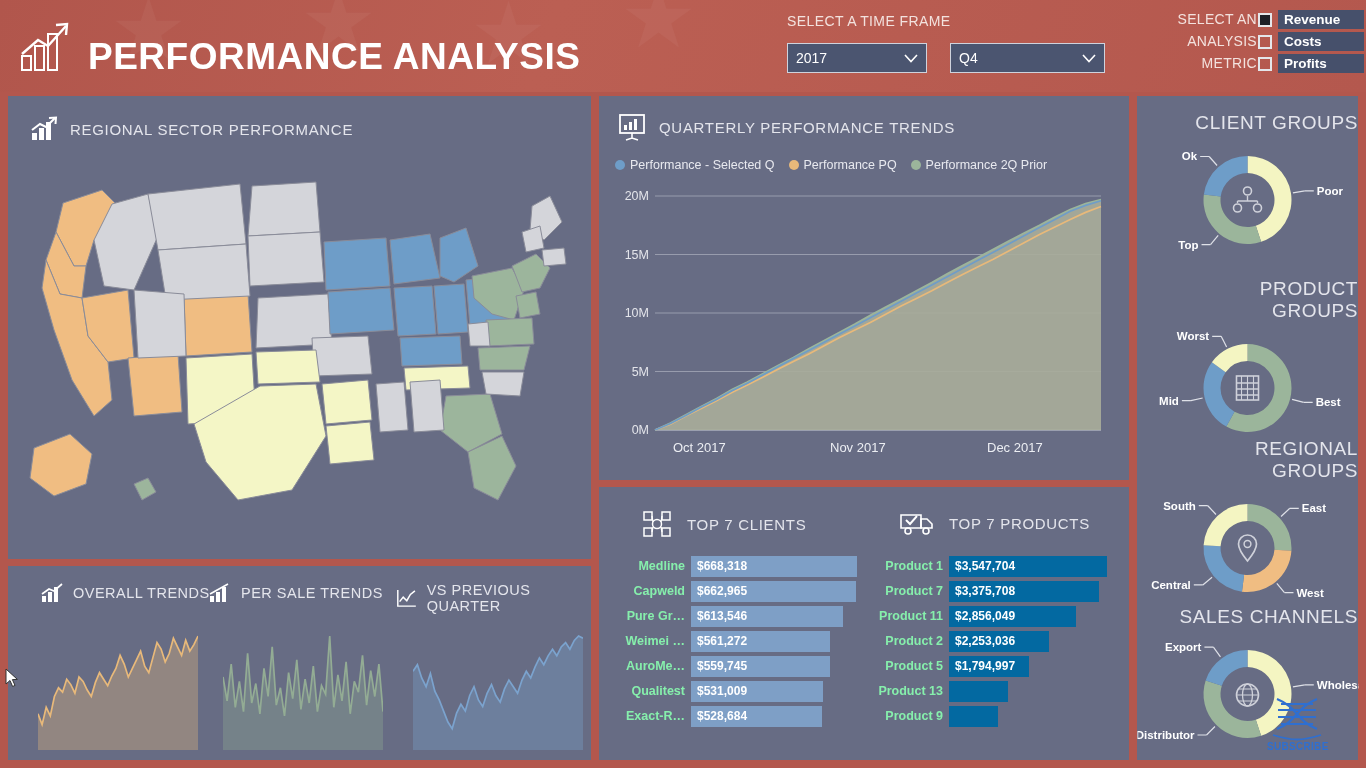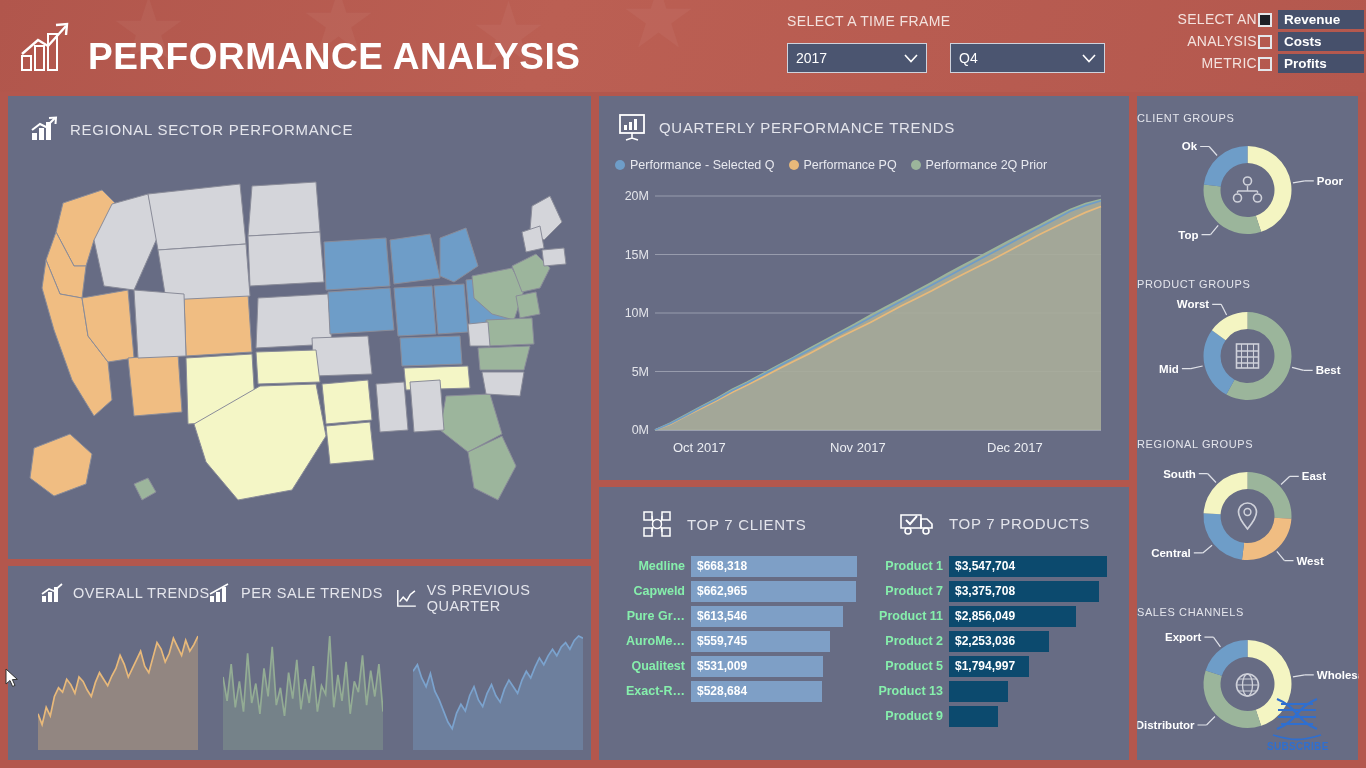--- a/index.html
+++ b/index.html
@@ -104,29 +104,29 @@
   #tc-head { left:42px;text-align:center; } #tp-head { left:300px; }
   .tbl { position:absolute; top:68px; display:flex; flex-direction:column; gap:3px; }
   #tbl-clients { left:14px; width:248px; }
   #tbl-products { left:272px; width:244px; }
   .trow { display:flex; align-items:center; height:22px; gap:6px; }
   .tlabel { width:72px; text-align:right; font-size:12.5px; color:#86efac; font-weight:bold;
     white-space:nowrap; overflow:hidden; }
   .tbar { height:21px; display:flex; align-items:center; padding-left:6px;
     font-size:12px; font-weight:bold; color:#ffffff; }
   #tbl-clients .tbar { background:#7e9fc6; }
-  #tbl-products .tbar { background:#0c4a6e; }
+  #tbl-products .tbar { background:#0369a1; }
 
   
   .donut-block { position:absolute; left:0; width:221px; }
   #db1 { top:16px;  height:166px; }
   #db2 { top:182px; height:166px; }
   #db3 { top:342px; height:166px; }
   #db4 { top:510px; height:166px; }
-  .donut-title { text-align:left; font-size:11px; letter-spacing:.6px; color:#e4e5ec; }
+  .donut-title { text-align:right; font-size:19px; letter-spacing:.6px; color:#e4e5ec;margin-left:40px; }
   .donut-wrap { position:relative; width:221px; height:130px; }
   .donut-svg { position:absolute; left:50%; top:4px; transform:translateX(-50%); }
 
   #subscribe-wm {
     position:absolute; left:1263px; top:695px; width:70px; height:62px;
     pointer-events:none;
   }
   #subscribe-wm .sub-text {
     position:absolute; left:4px; top:46px; font-size:10px; font-weight:bold;
     color:#2f6fd0; letter-spacing:.3px;
@@ -367,20 +367,24 @@
         <div class="tlabel">Medline</div>
         <div class="tbar" style="width: 166px;">$668,318</div>
       </div>
       <div class="trow">
         <div class="tlabel">Capweld</div>
         <div class="tbar" style="width: 165px;">$662,965</div>
       </div>
       <div class="trow">
         <div class="tlabel">Pure Gr…</div>
         <div class="tbar" style="width: 152px;">$613,546</div>
+      </div>
+      <div class="trow">
+        <div class="tlabel">Weimei …</div>
+        <div class="tbar" style="width: 139px;">$561,272</div>
       </div>
       <div class="trow">
         <div class="tlabel">AuroMe…</div>
         <div class="tbar" style="width: 139px;">$559,745</div>
       </div>
       <div class="trow">
         <div class="tlabel">Qualitest</div>
         <div class="tbar" style="width: 132px;">$531,009</div>
       </div>
       <div class="trow">

